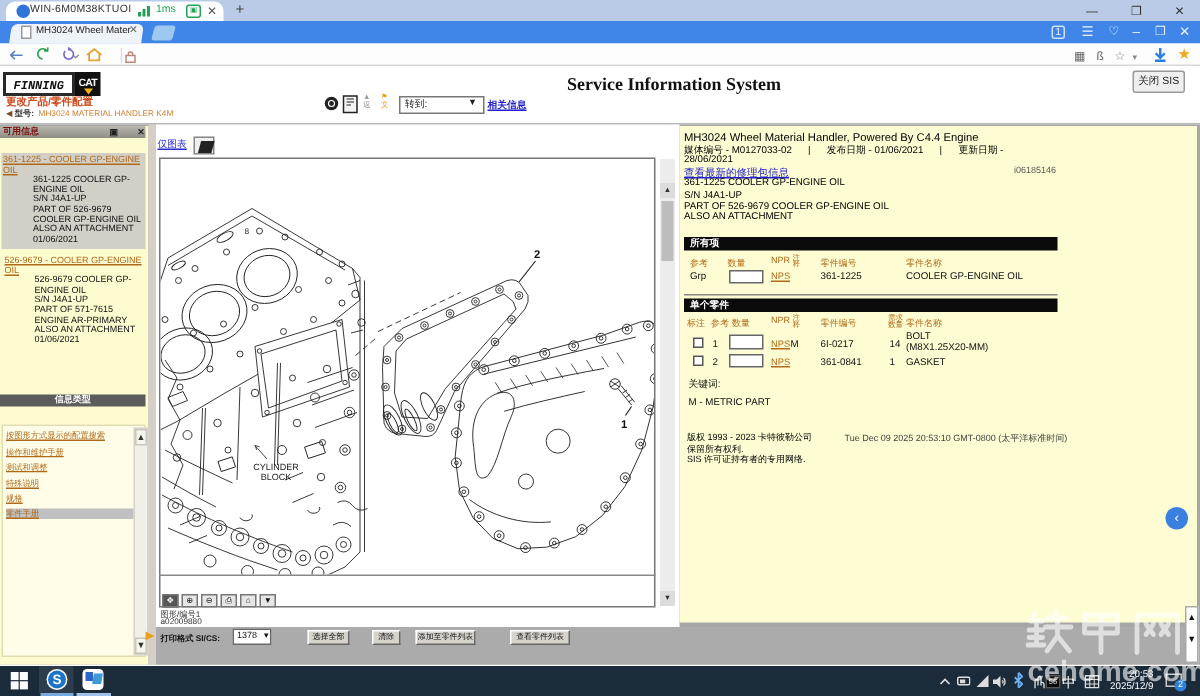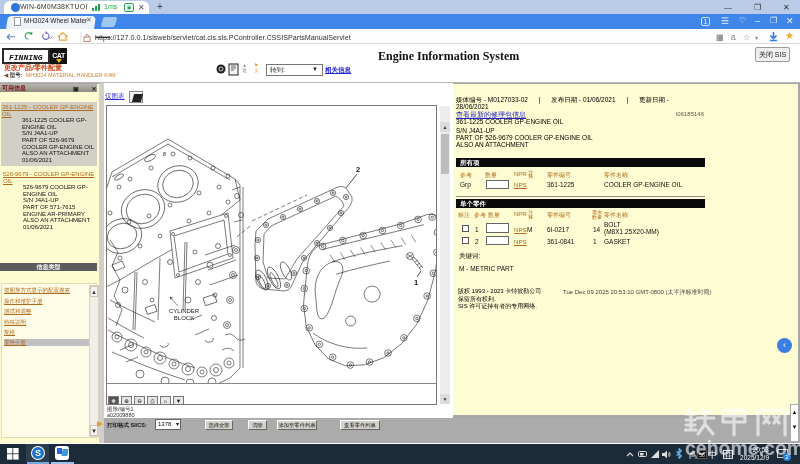--- a/index.html
+++ b/index.html
@@ -126,37 +126,36 @@
  <path d="M28.3,8.3 a3.4,3.4 0 1 1 2.2,-6.2 l1.2,1 m0.2,-2.4 l-0.2,2.4 -2.4,-0.3" stroke="#2ba052" stroke-width="1.1" fill="none"></path>
  <path d="M43.5,3 a3.2,3.2 0 1 0 2.4,-1 m-0.1,-1.5 l0.1,1.5 1.5,-0.4" stroke="#7a6cc8" stroke-width="1.1" fill="none"></path>
  <path d="M48.5,5.5 l2,2 2,-2" stroke="#8a8a8a" stroke-width="0.9" fill="none"></path>
  <path d="M58,5.6 l4.8,-3.8 4.8,3.8 M59.4,4.9 v4.3 h6.8 V4.9" stroke="#e8a030" stroke-width="1.2" fill="none"></path>
  <line x1="81" y1="1" x2="81" y2="11" stroke="#ddd"></line>
 </svg>
 <svg class="abs" style="left:83px;top:33.5px;" width="8" height="8" viewBox="0 0 8 8">
  <rect x="1" y="3" width="6" height="4.5" fill="none" stroke="#c08878" stroke-width="1"></rect>
  <path d="M2.5,3 v-0.8 a1.5,1.5 0 0 1 3,0 V3" fill="none" stroke="#c08878" stroke-width="1"></path>
 </svg>
-<div class="abs" id="url"><span style="text-decoration:line-through">https</span>://127.0.0.1/sisweb/servlet/cat.cis.sis.PController.CSSISPartsManualServlet</div>
 <div class="abs" style="left:716px;top:33px;font-size:8px;color:#666;">▦</div>
 <div class="abs" style="left:731px;top:33px;font-size:8px;color:#666;">ß</div>
 <div class="abs" style="left:743px;top:33px;font-size:8px;color:#888;">☆</div>
 <div class="abs" style="left:755px;top:34px;font-size:6px;color:#888;">▾</div>
 <svg class="abs" style="left:768px;top:31px;" width="11" height="11" viewBox="0 0 11 11">
  <path d="M5.5,1 v6 M2.5,4.5 l3,3 3,-3 M2,9.5 h7" stroke="#2b7de0" stroke-width="1.6" fill="none"></path>
 </svg>
 <div class="abs" style="left:785px;top:30px;font-size:10px;color:#f0a820;">★</div>
 <div class="abs" id="hdr"></div>
 <div class="abs" id="finbox"></div>
 <div class="abs" id="fintxt">FINNING</div>
 <div class="abs" id="catbox">CAT</div>
 <div class="abs" id="cattri"></div>
 <div class="abs" id="redlink">更改产品/零件配置</div>
 <div class="abs" id="modrow">◀ <b>型号:</b>&nbsp; <span id="modname">MH3024 MATERIAL HANDLER K4M</span></div>
-<div class="abs" id="sistitle">Engine Information System</div>
+<div class="abs" id="sistitle">Service Information System</div>
 <div class="abs" id="closesis">关闭 SIS</div>
 <svg class="abs" style="left:216px;top:63px;" width="24" height="13" viewBox="0 0 24 13">
  <circle cx="5" cy="6" r="4.5" fill="#222"></circle>
  <circle cx="5" cy="6" r="2" fill="none" stroke="#fff" stroke-width=".8"></circle>
  <rect x="13" y="1" width="9" height="11" fill="#f4f4f4" stroke="#222"></rect>
  <path d="M15,3 h5 M15,5 h5 M15,7 h3" stroke="#222" stroke-width=".7"></path>
 </svg>
 <div class="abs" style="left:242px;top:63px;font-size:5px;color:#999;line-height:5px;">▲<br>返</div>
 <div class="abs" style="left:254px;top:63px;font-size:5px;color:#e8a020;line-height:5px;">⚑<br>文</div>
 <div class="abs" id="goto">转到:</div>
@@ -417,20 +416,21 @@
 <div class="abs" id="gid">a02009880</div>
 <div class="abs" id="bbar"></div>
 <div class="abs" id="omark"></div>
 <div class="abs" id="pfl">打印格式 SI/CS:</div>
 <div class="abs" id="pfsel">1378 <span style="float:right;margin-right:1px;">▾</span></div>
 <div class="gbtn2" style="left:205px;width:28px;">选择全部</div>
 <div class="gbtn2" style="left:248px;width:19px;">清除</div>
 <div class="gbtn2" style="left:277px;width:40px;">添加至零件列表</div>
 <div class="gbtn2" style="left:340px;width:40px;">查看零件列表</div>
 <div class="abs" id="rp"></div>
+<div class="rtxt b" style="left:456px;top:87px;font-size:7.5px;">MH3024 Wheel Material Handler, Powered By C4.4 Engine</div>
 <div class="rtxt b" style="left:456px;top:96px;font-size:6.5px;">媒体编号 - M0127033-02&nbsp;&nbsp;&nbsp;&nbsp;&nbsp;&nbsp;|&nbsp;&nbsp;&nbsp;&nbsp;&nbsp;&nbsp;发布日期 - 01/06/2021&nbsp;&nbsp;&nbsp;&nbsp;&nbsp;&nbsp;|&nbsp;&nbsp;&nbsp;&nbsp;&nbsp;&nbsp;更新日期 -</div>
 <div class="rtxt b" style="left:456px;top:103px;font-size:6.5px;">28/06/2021</div>
 <div class="rtxt b" style="left:456px;top:110px;font-size:7px;color:#2222cc;text-decoration:underline;">查看最新的修理包信息</div>
 <div class="rtxt" style="left:676px;top:111px;font-size:6px;color:#555;">i06185146</div>
 <div class="rtxt b" style="left:456px;top:118px;font-size:6.5px;">361-1225 COOLER GP-ENGINE OIL</div>
 <div class="rtxt b" style="left:456px;top:127px;font-size:6.5px;">S/N J4A1-UP</div>
 <div class="rtxt b" style="left:456px;top:134px;font-size:6.5px;">PART OF 526-9679 COOLER GP-ENGINE OIL</div>
 <div class="rtxt b" style="left:456px;top:141px;font-size:6.5px;">ALSO AN ATTACHMENT</div>
 <div class="bar" style="top:157.5px;">所有项</div>
 <div class="hcell" style="left:460px;top:170.5px;">参考</div>

